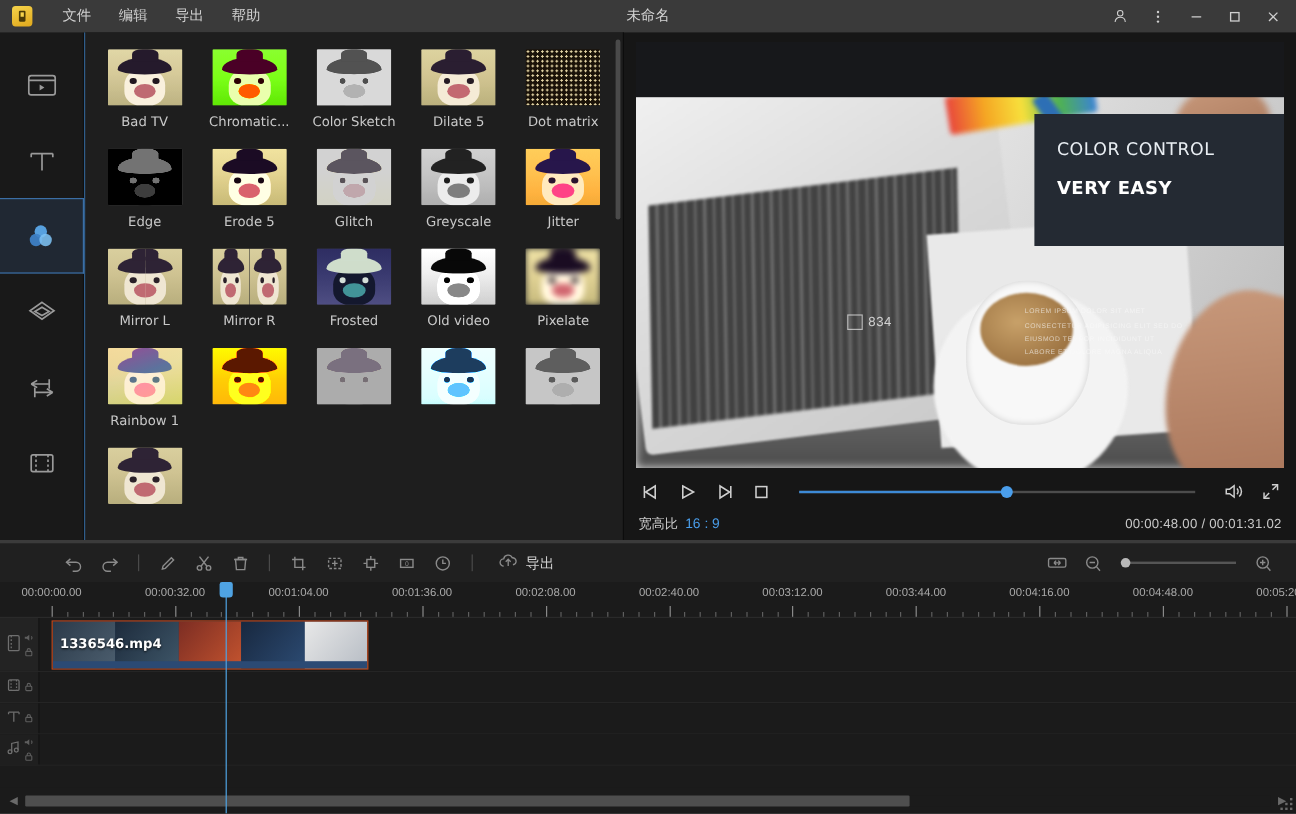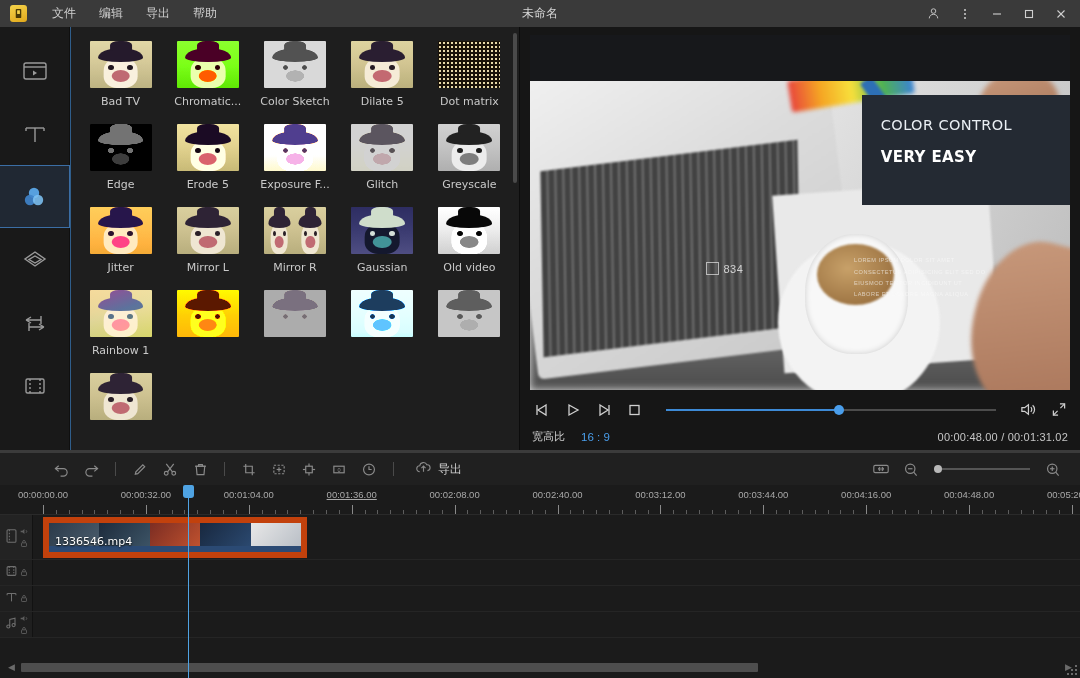--- a/index.html
+++ b/index.html
@@ -215,21 +215,21 @@
   .prow1 { display:flex; align-items:center; gap:12px; }
   .pbtn { width:19px; height:19px; display:flex; align-items:center; justify-content:center; cursor:default; }
   .pbtn svg { stroke:#cfcfcf; fill:none; stroke-width:1.3; }
   .seek { flex:1 1 auto; height:14px; position:relative; margin:0 10px; cursor:default; }
   .seek-track { position:absolute; top:6px; left:0; right:0; height:2px; background:#4c4c4c; }
   .seek-fill { position:absolute; top:6px; left:0; width:52.5%; height:2px; background:#3d8ad6; }
   .seek-knob {
     position:absolute; top:2px; left:52.5%; width:10px; height:10px; margin-left:-5px;
     background:#4a9eeb; border-radius:50%;
   }
-  .prow2 { display:flex; align-items:center; margin-top:10px;gap:10px; }
+  .prow2 { display:flex; align-items:center; margin-top:10px; }
   .ratio-label { font-size:11px; color:#cfcfcf; font-family:"DejaVu Sans","Liberation Sans",sans-serif; }
   .ratio-val { font-size:11.5px; color:#4a9eeb; margin-left:6px; }
   .timecode { margin-left:auto; font-size:11px; color:#c6c6c6; letter-spacing:.2px; }
 
   
   .hsep { flex:0 0 3px; background:#3b3b3b; }
 
   
   .toolbar {
     flex:0 0 32px; background:#202020; display:flex; align-items:center;
@@ -272,21 +272,21 @@
   .th-mini svg { stroke:#5e5e5e; fill:none; stroke-width:1.1; }
   .track-body { flex:1 1 auto; position:relative; background:#1b1b1b; }
   .track.t-video { height:45px; }
   .track.t-pip   { height:26px; }
   .track.t-text  { height:26px; }
   .track.t-audio { height:26px; }
   .track.t-video .track-head { background:#232323; }
 
   .clip {
     position:absolute; left:10px; top:2px; height:41px; width:264px;
-    background:#1d3350; border:6px solid #c2410c; overflow:hidden; cursor:default;
+    background:#1d3350; border:1px solid #c2410c; overflow:hidden; cursor:default;font-weight:bold;
   }
   .clip-thumbs { position:absolute; inset:0; display:flex; }
   .ct { flex:1 1 0; height:100%; }
   .ct1 { background:linear-gradient(130deg,#2b3a4a,#4c5e6e); }
   .ct2 { background:linear-gradient(130deg,#1d2b3c,#3e5668); }
   .ct3 { background:linear-gradient(130deg,#7c2d23,#c4542f); }
   .ct4 { background:linear-gradient(130deg,#18283f,#2c4b73); }
   .ct5 { background:linear-gradient(130deg,#e8e8e8,#b6bcc4); }
   .clip-name {
     position:absolute; left:6px; top:12px; font-size:11px; color:#fff;
@@ -503,35 +503,20 @@
                   <div class="muzzle"></div>
                   <div class="eyeL"></div>
                   <div class="eyeR"></div>
                 </div>
               </div>
             </div>
             <div class="eff-label">Erode 5</div>
           </div>
           <div class="eff-cell">
             <div class="eff-thumb">
-              <div style="width:100%;height:100%;position:relative;filter:brightness(1.85) saturate(2.4) hue-rotate(-20deg);background:#fff;">
-                <div class="dog">
-                  <div class="sky"></div>
-                  <div class="body"></div>
-                  <div class="hat"></div>
-                  <div class="muzzle"></div>
-                  <div class="eyeL"></div>
-                  <div class="eyeR"></div>
-                </div>
-              </div>
-            </div>
-            <div class="eff-label">Exposure F...</div>
-          </div>
-          <div class="eff-cell">
-            <div class="eff-thumb">
               <div style="width:100%;height:100%;position:relative;filter:brightness(1.7) contrast(.65) saturate(.5);background:#fff;">
                 <div class="dog">
                   <div class="sky"></div>
                   <div class="body"></div>
                   <div class="hat"></div>
                   <div class="muzzle"></div>
                   <div class="eyeL"></div>
                   <div class="eyeR"></div>
                 </div>
               </div>
@@ -630,36 +615,51 @@
                 <div class="dog">
                   <div class="sky"></div>
                   <div class="body"></div>
                   <div class="hat"></div>
                   <div class="muzzle"></div>
                   <div class="eyeL"></div>
                   <div class="eyeR"></div>
                 </div>
               </div>
             </div>
-            <div class="eff-label">Gaussian</div>
+            <div class="eff-label">Frosted</div>
           </div>
           <div class="eff-cell">
             <div class="eff-thumb">
               <div style="width:100%;height:100%;position:relative;filter:grayscale(1) contrast(1.35) brightness(1.1);">
                 <div class="dog">
                   <div class="sky"></div>
                   <div class="body"></div>
                   <div class="hat"></div>
                   <div class="muzzle"></div>
                   <div class="eyeL"></div>
                   <div class="eyeR"></div>
                 </div>
               </div>
             </div>
             <div class="eff-label">Old video</div>
+          </div>
+          <div class="eff-cell">
+            <div class="eff-thumb">
+              <div style="width:100%;height:100%;position:relative;filter:blur(2.6px) contrast(1.25);">
+                <div class="dog">
+                  <div class="sky"></div>
+                  <div class="body"></div>
+                  <div class="hat"></div>
+                  <div class="muzzle"></div>
+                  <div class="eyeL"></div>
+                  <div class="eyeR"></div>
+                </div>
+              </div>
+            </div>
+            <div class="eff-label">Pixelate</div>
           </div>
           <div class="eff-cell">
             <div class="eff-thumb">
               <div style="width:100%;height:100%;position:relative;filter:saturate(2.5);">
                 <div class="dog">
                   <div class="sky"></div>
                   <div class="body"></div>
                   <div class="hat"></div>
                   <div class="muzzle"></div>
                   <div class="eyeL"></div>
@@ -947,21 +947,21 @@
         </svg>
     </div>
   </div>
 
   <div class="timeline">
     <div class="ruler">
       <div class="ruler-labels" id="rulerLabels">
           <div class="rlabel" style="left: 43px;">00:00:00.00</div>
           <div class="rlabel" style="left: 145.9px;">00:00:32.00</div>
           <div class="rlabel" style="left: 248.8px;">00:01:04.00</div>
-          <div class="rlabel" style="left: 351.7px; text-decoration: underline;">00:01:36.00</div>
+          <div class="rlabel" style="left: 351.7px;">00:01:36.00</div>
           <div class="rlabel" style="left: 454.6px;">00:02:08.00</div>
           <div class="rlabel" style="left: 557.5px;">00:02:40.00</div>
           <div class="rlabel" style="left: 660.4px;">00:03:12.00</div>
           <div class="rlabel" style="left: 763.3px;">00:03:44.00</div>
           <div class="rlabel" style="left: 866.2px;">00:04:16.00</div>
           <div class="rlabel" style="left: 969.1px;">00:04:48.00</div>
           <div class="rlabel" style="left: 1072px;">00:05:20.00</div>
         </div>
       <div class="ticks" id="rulerTicks">
           <div class="tick major" style="left: 43px;"></div>

